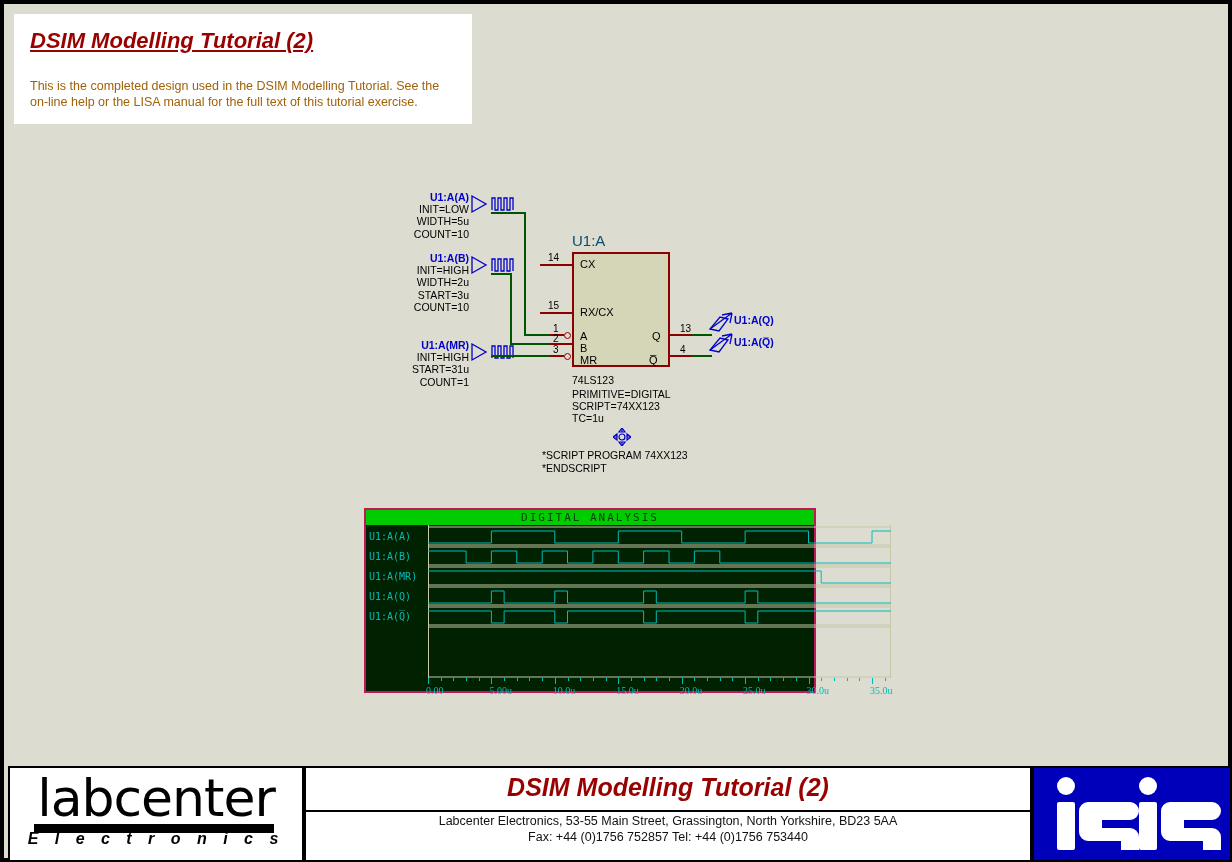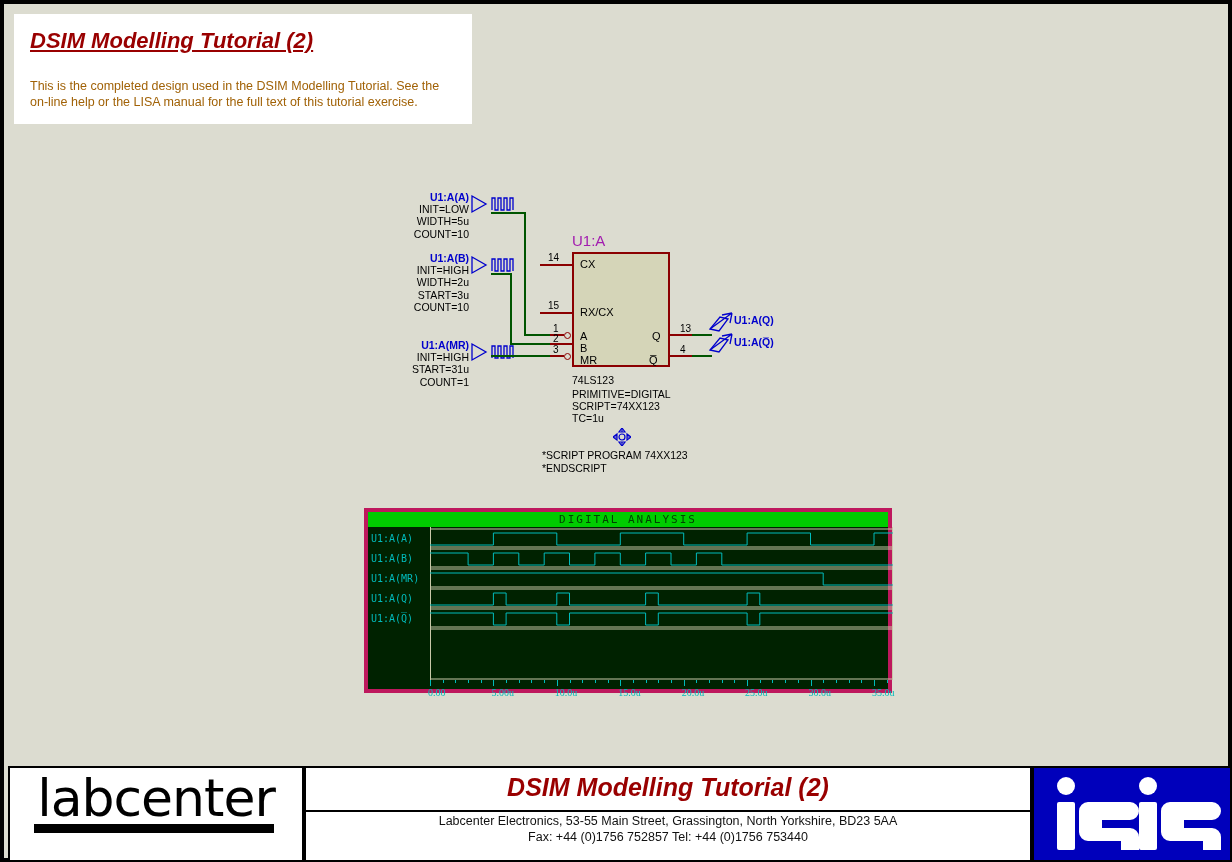--- a/index.html
+++ b/index.html
@@ -36,21 +36,21 @@
   
   .sch{position:absolute;left:0;top:0;width:1232px;height:760px;}
   .wire{position:absolute;background:#005500;}
   .pinwire{position:absolute;background:#8b0000;}
   .chip{
     position:absolute;left:568px;top:248px;width:98px;height:115px;
     background:#d5d5b8;border:2px solid #8b0000;box-sizing:border-box;
   }
   .chip-ref{
     position:absolute;left:568px;top:228px;
-    font-size:15px;color:#a21caf;white-space:nowrap;
+    font-size:15px;color:#0c4a6e;white-space:nowrap;
   }
   .pinlabel{position:absolute;font-size:11px;color:#000;white-space:nowrap;}
   .pinnum{position:absolute;font-size:10px;color:#000;white-space:nowrap;}
   .bubble{
     position:absolute;width:7px;height:7px;border:1.4px solid #8b0000;
     border-radius:50%;background:#dcdcd0;box-sizing:border-box;
   }
   .chiptext{position:absolute;font-size:10.5px;color:#000;white-space:nowrap;line-height:12.5px;}
   .gentitle{
     position:absolute;font-size:10.5px;color:#0000cc;font-weight:bold;
@@ -60,22 +60,22 @@
     position:absolute;font-size:10.5px;color:#000;white-space:nowrap;
     text-align:right;line-height:12.4px;
   }
   .termlabel{
     position:absolute;font-size:10.5px;color:#0000cc;font-weight:bold;white-space:nowrap;
   }
   .scripttext{position:absolute;font-size:10.5px;color:#000;white-space:nowrap;line-height:12.5px;}
 
   
   .graph{
-    position:absolute;left:360px;top:504px;width:528px;height:185px;
-    background:#002200;border:4px solid #be185d;box-sizing:border-box;
+    position:absolute;left:360px;top:504px;width:452px;height:185px;
+    background:#002200;border:2px solid #be185d;box-sizing:border-box;
   }
   .graph-title-bar{
     position:absolute;left:0;top:0;width:100%;height:15px;
     background:#00cc00;
   }
   .graph-title{
     position:absolute;width:100%;top:1px;text-align:center;
     font-family:"DejaVu Sans Mono", monospace;
     font-size:11px;color:#004400;letter-spacing:2px;
   }
@@ -330,20 +330,21 @@
         <div class="ticklabel" style="left: 440.548px; top: 175px;">30.0u</div>
         <div class="ticklabel" style="left: 503.973px; top: 175px;">35.0u</div>
       </div>
   </div>
 
   <div class="tblock">
 
     <div class="tb-cell tb-logo">
       <div class="lab-logo">labcenter</div>
       <div class="lab-bar"></div>
+      <div class="lab-sub">E l e c t r o n i c s</div>
     </div>
 
     <div class="tb-cell tb-main">
       <div class="tb-title">DSIM Modelling Tutorial (2)</div>
       <div class="tb-divider"></div>
       <div class="tb-line" style="top:46px;">Labcenter Electronics,      53-55 Main Street,      Grassington,    North Yorkshire,      BD23 5AA</div>
       <div class="tb-line" style="top:62px;">Fax: +44 (0)1756 752857        Tel:  +44 (0)1756 753440</div>
     </div>
 
     <div class="tb-cell tb-isis">

